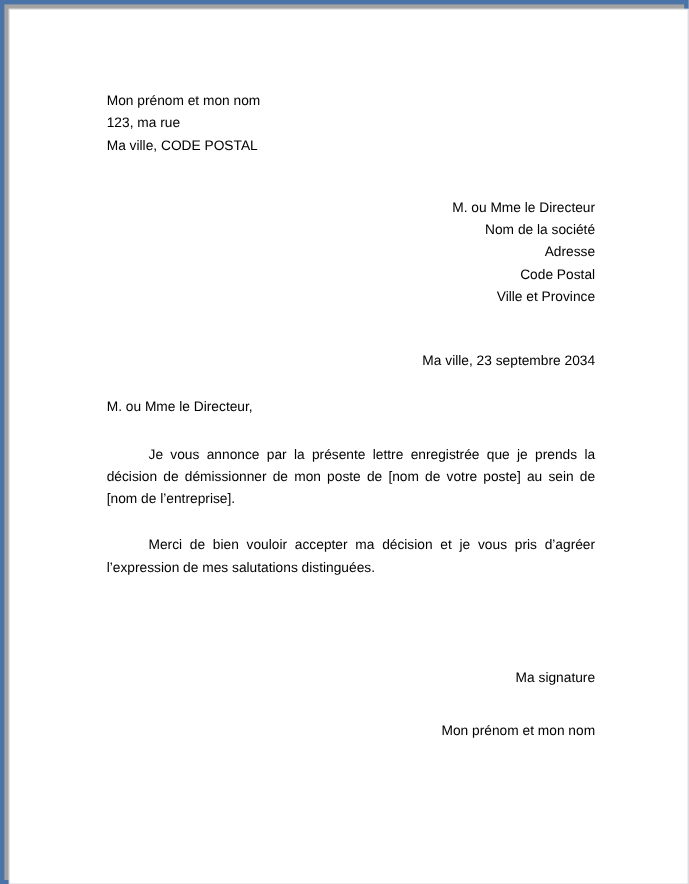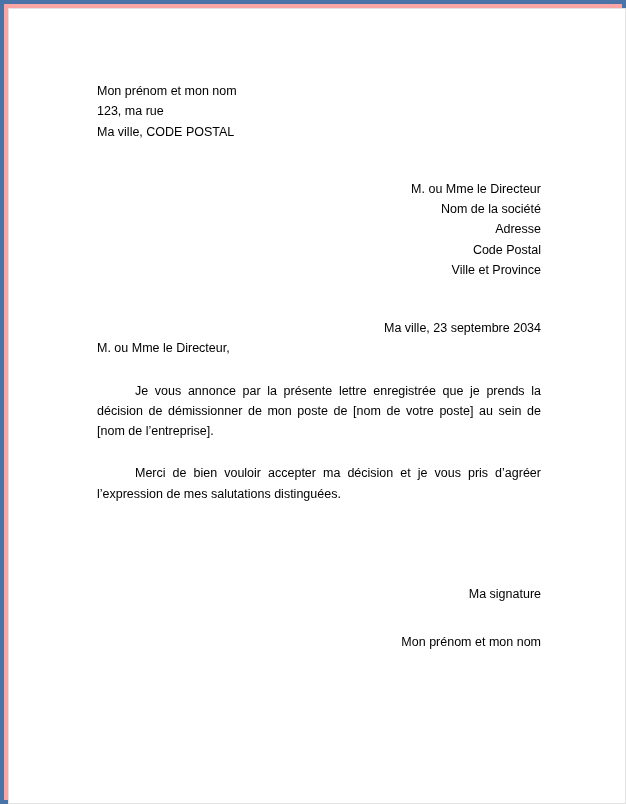--- a/index.html
+++ b/index.html
@@ -14,21 +14,21 @@
     overflow: hidden;
   }
   .page-frame {
     position: absolute;
     left: 0;
     top: 0;
     width: 626px;
     height: 804px;
     box-sizing: border-box;
     border: 4px solid #4a74a8;
-    background: #fca5a5;
+    background: #a3a3a3;
   }
   .page-inner {
     position: absolute;
     left: 4px;
     top: 4px;
     width: 618px;
     height: 796px;
     background: #ffffff;
     box-sizing: border-box;
     border: 1px solid #e3e3e3;
@@ -56,20 +56,21 @@
     text-align: right;
   }
   .recipient-line {
     white-space: nowrap;
   }
   .date-block {
     margin-top: 38px;
     text-align: right;
   }
   .salutation {
+    margin-top: 22px;
   }
   .para {
     margin-top: 22px;
     text-indent: 38px;
     text-align: justify;
   }
   .closing-block {
     margin-top: 80px;
     text-align: right;
   }

